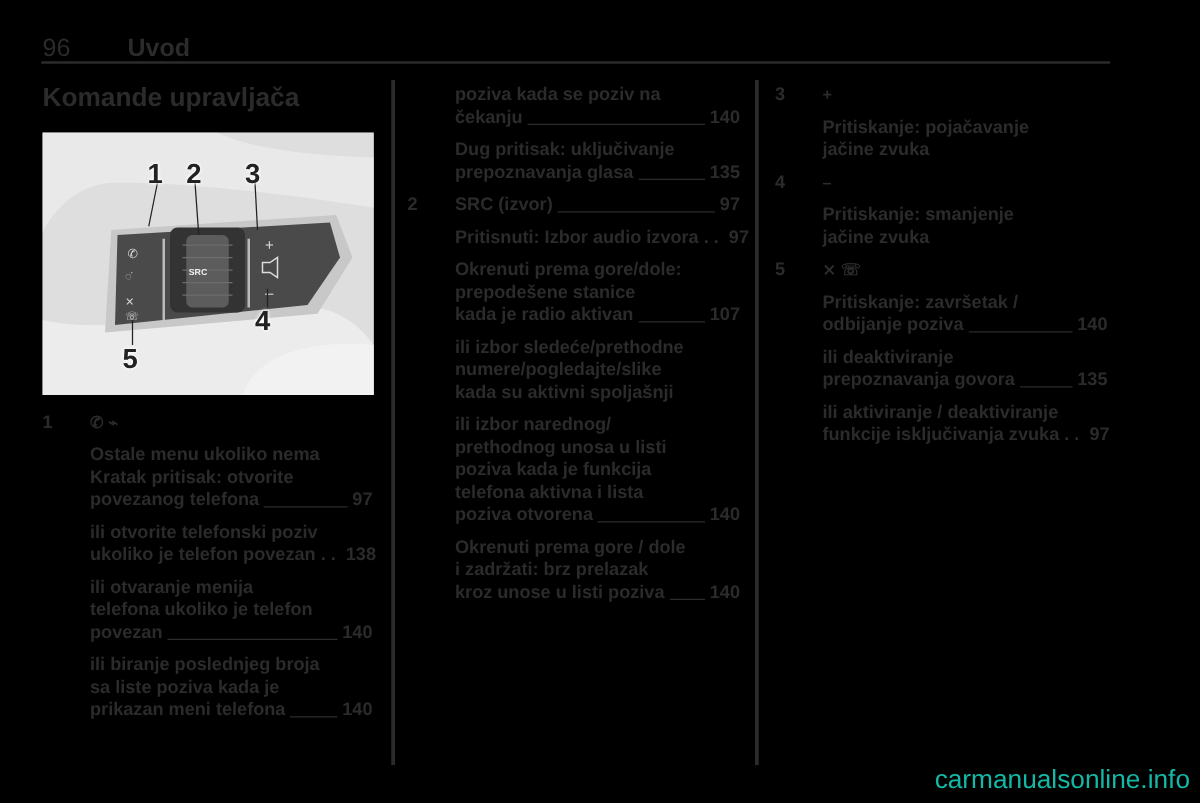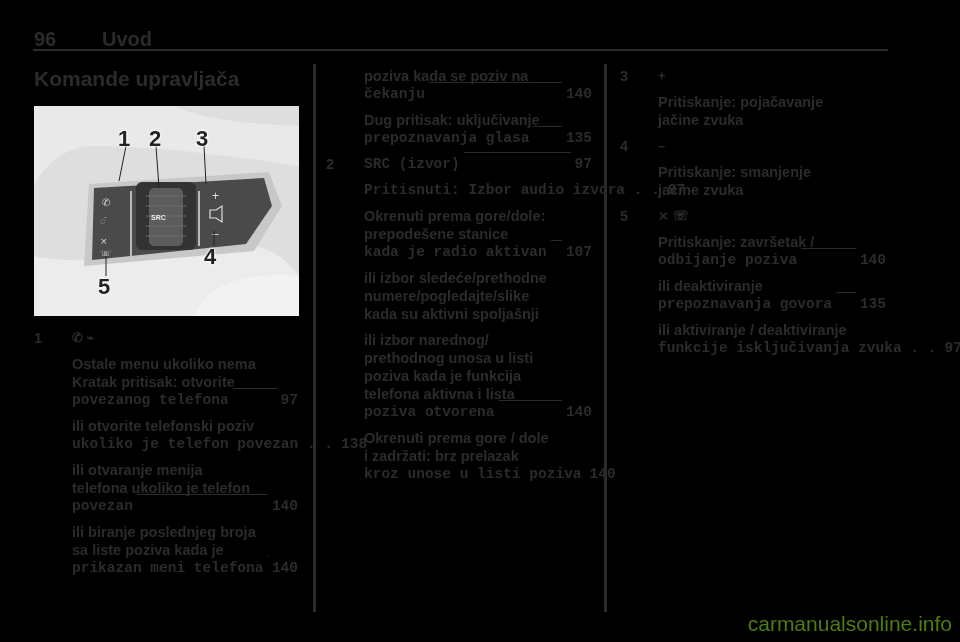--- a/index.html
+++ b/index.html
@@ -1,35 +1,35 @@
 <!DOCTYPE html>
 <html><head>
 <meta charset="utf-8">
 <style>
   html, body { margin:0; padding:0; }
   body {
     width:960px; height:642px; background:#000; position:relative; overflow:hidden;
     font-family:"Liberation Sans", sans-serif; color:#2a2a2a;
   }
-  .hdr-num { position:absolute; left:34px; top:28px; font-size:20px; font-weight:bold; letter-spacing:0; color:#2b2b2b; }
+  .hdr-num { position:absolute; left:34px; top:28px; font-size:20px; font-weight:normal; letter-spacing:0; color:#2b2b2b; }
   .hdr-title { position:absolute; left:102px; top:28px; font-size:20px; font-weight:bold; color:#2b2b2b; }
   .hdr-rule { position:absolute; left:33px; top:49px; width:855px; height:2px; background:#2b2b2b; }
   .vdiv { position:absolute; width:3px; background:#2b2b2b; }
   .sec-title { position:absolute; left:34px; top:67px; font-size:21px; font-weight:bold; color:#2b2b2b; }
   .figure { position:absolute; left:34px; top:106px; width:265px; height:210px; background:#dcdcdc; overflow:hidden; }
   .col { position:absolute; font-size:14.5px; font-weight:bold; line-height:18px; color:#2b2b2b; }
   .item { position:relative; padding-left:38px; margin-bottom:8px; }
   .item .num { position:absolute; left:0; top:0; }
   .para { margin-bottom:8px; }
-  .line { display:flex; align-items:flex-start; white-space:nowrap;font-family:Liberation Mono, monospace; }
+  .line { display:flex; align-items:flex-end; white-space:nowrap; }
   .line .txt { flex:0 0 auto; }
   .line .dots { flex:1 1 auto; border-bottom:1.5px solid #2b2b2b; margin:0 4px; transform:translateY(-3px); }
   .line .pg { flex:0 0 auto; }
   .icon-line { font-size:13px; }
-  .watermark { position:absolute; right:8px; bottom:6px; font-size:21px; color:#4d7c0f; font-weight:normal; }
+  .watermark { position:absolute; right:8px; bottom:6px; font-size:21px; color:#14b8a6; font-weight:normal; }
   .fig-label { position:absolute; font-size:22px; font-weight:bold; color:#222; text-shadow:0 0 3px #fff, 0 0 3px #fff; }
 </style>
 </head>
 <body>
 
 <div class="hdr-num">96</div>
 <div class="hdr-title">Uvod</div>
 <div class="hdr-rule"></div>
 
 <div class="vdiv" style="left:313px; top:64px; height:548px;"></div>

